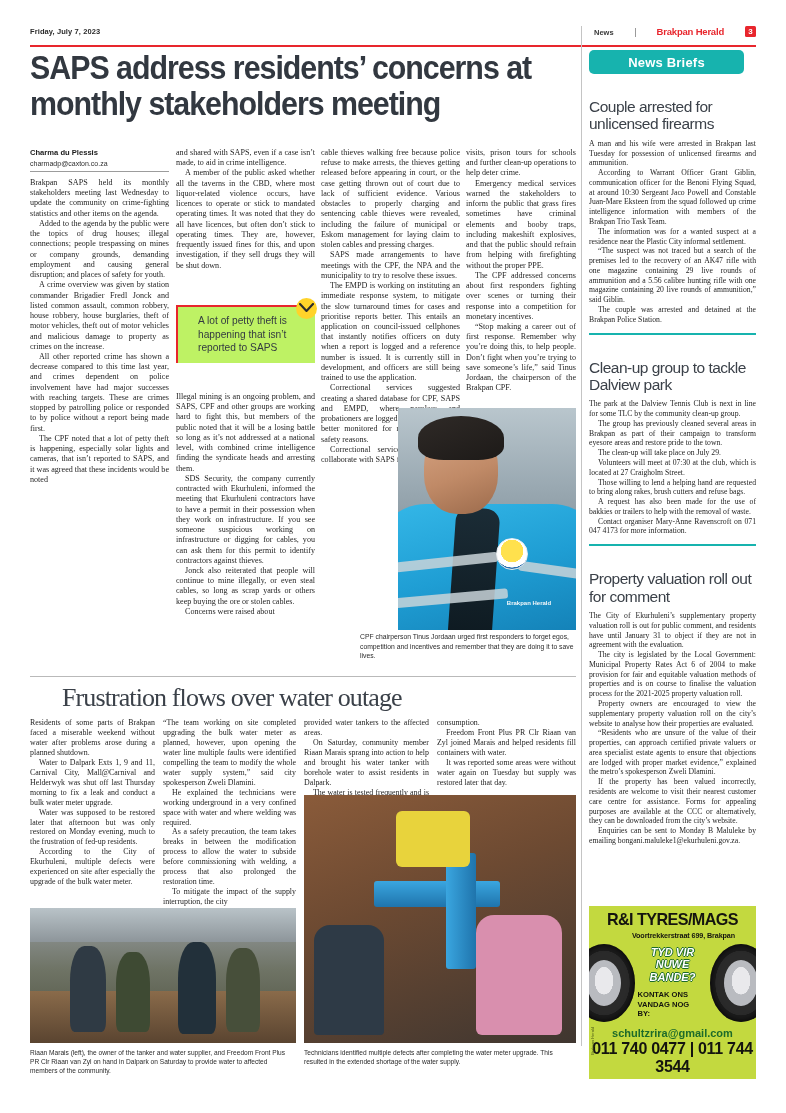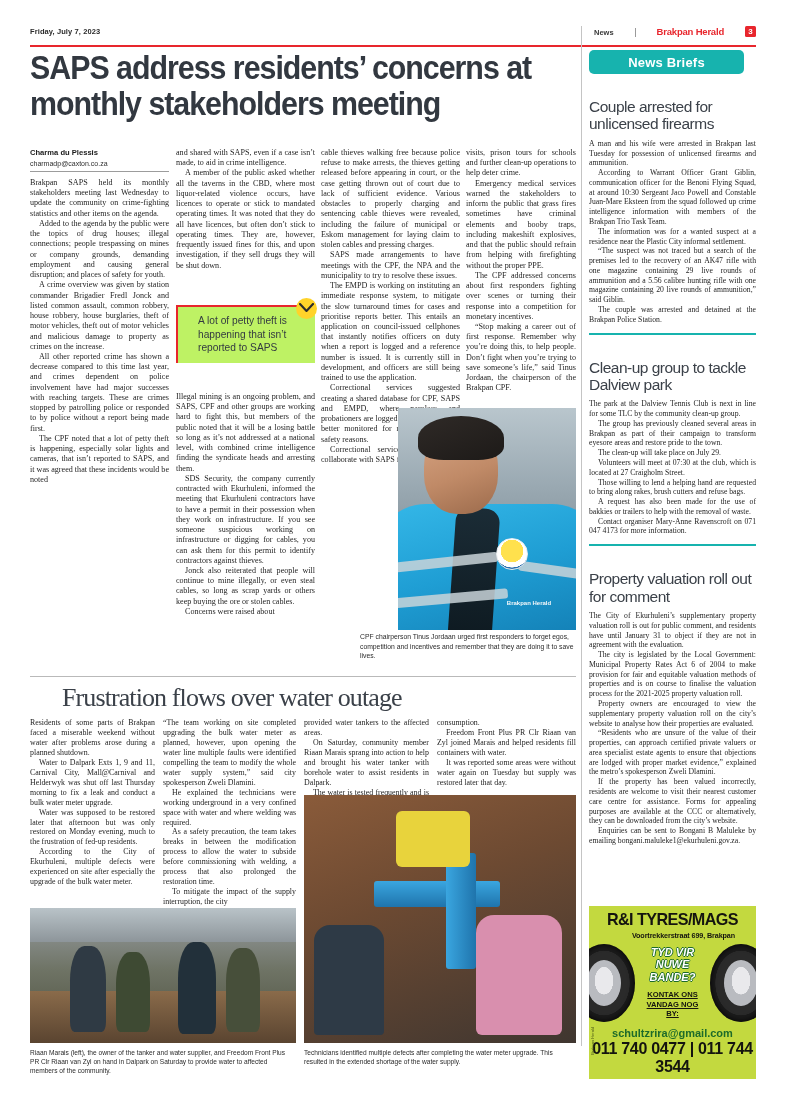--- a/index.html
+++ b/index.html
@@ -191,21 +191,21 @@
     width:74px; text-align:center;
   }
   .ad-burst .line {
     font-family:"Liberation Sans", sans-serif; font-weight:bold; font-style:italic;
     font-size:11px; color:#ffffff; line-height:1.12;
     text-shadow:-.9px 0 #1d6b2a, .9px 0 #1d6b2a, 0 -.9px #1d6b2a, 0 .9px #1d6b2a;
   }
   .ad-contact {
     position:absolute; left:50%; transform:translateX(-50%); top:48px;
     font-family:"Liberation Sans", sans-serif; font-weight:bold;
-    font-size:7.6px; color:#14140f; text-align:center; line-height:1.28; width:70px;text-decoration:underline;
+    font-size:7.6px; color:#14140f; text-align:left; line-height:1.28; width:70px;
   }
   .ad-mail {
     font-family:"Liberation Sans", sans-serif; font-weight:bold;
     font-size:11px; color:#1d6b2a; text-align:center; margin-top:1px;
   }
   .ad-phone {
     font-family:"Liberation Sans", sans-serif; font-weight:bold;
     font-size:16px; color:#14140f; text-align:center; margin-top:1px; letter-spacing:-.3px;
   }
   .ad-vert {
@@ -412,21 +412,21 @@
     <div class="brief-rule"></div>
 
     <div class="brief">
       <div class="brief-head">Property valuation roll out for comment</div>
       <div class="brief-body">
           <p class="first">The City of Ekurhuleni’s supplementary property valuation roll is out for public comment, and residents have until January 31 to object if they are not in agreement with the evaluation.</p>
           <p>The city is legislated by the Local Government: Municipal Property Rates Act 6 of 2004 to make provision for fair and equitable valuation methods of properties and is on course to finalise the valuation process for the 2021-2025 property valuation roll.</p>
           <p>Property owners are encouraged to view the supplementary property valuation roll on the city’s website to analyse how their properties are evaluated.</p>
           <p>“Residents who are unsure of the value of their properties, can approach certified private valuers or area specialist estate agents to ensure that objections are lodged with proper market evidence,” explained the metro’s spokesperson Zweli Dlamini.</p>
           <p>If the property has been valued incorrectly, residents are welcome to visit their nearest customer care centre for assistance. Forms for appealing purposes are available at the CCC or alternatively, they can be downloaded from the city’s website.</p>
-          <p>Enquiries can be sent to Bongani B Maluleke by emailing bongani.maluleke1@ekurhuleni.gov.za.</p>
+          <p>Enquiries can be sent to Monday B Maluleke by emailing bongani.maluleke1@ekurhuleni.gov.za.</p>
         </div>
     </div>
   </div>
 
   <div class="advert">
     <div class="ad-title">R&amp;I TYRES/MAGS</div>
     <div class="ad-sub">Voortrekkerstraat 699, Brakpan</div>
     <div class="ad-mid">
       <div class="tyre left">
           <div class="rim"></div>

